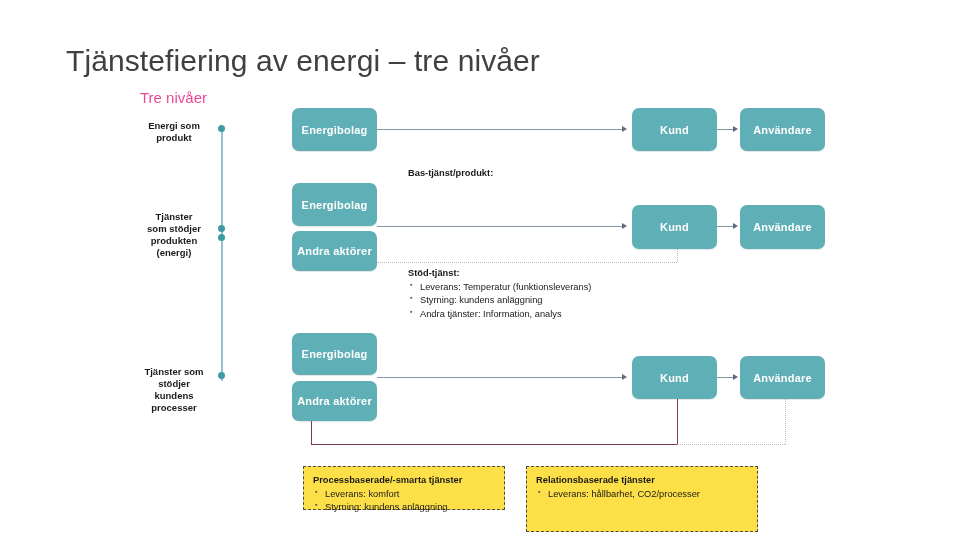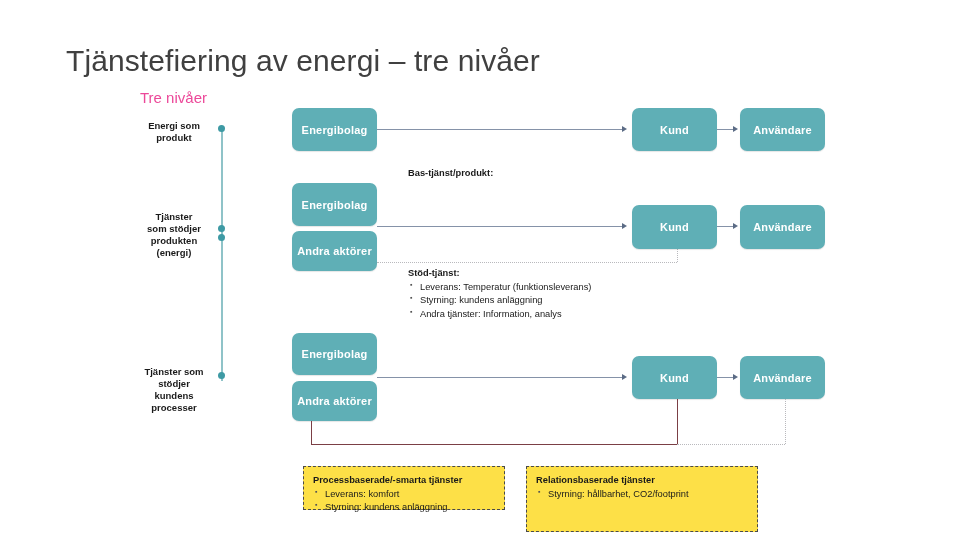--- a/index.html
+++ b/index.html
@@ -180,18 +180,18 @@
         <li>Leverans: komfort</li>
         <li>Styrning: kundens anläggning</li>
       </ul>
     </div>
   </div>
 
   <div class="dashbox" style="left:526px;top:466px;width:232px;height:66px;">
     <div class="txtblock" style="position:static;">
       <span class="hd">Relationsbaserade tjänster</span>
       <ul>
-        <li>Styrning: hållbarhet, CO2/footprint</li>
+        <li>Leverans: hållbarhet, CO2/processer</li>
       </ul>
     </div>
   </div>
 
 </div>
 
 </body></html>

